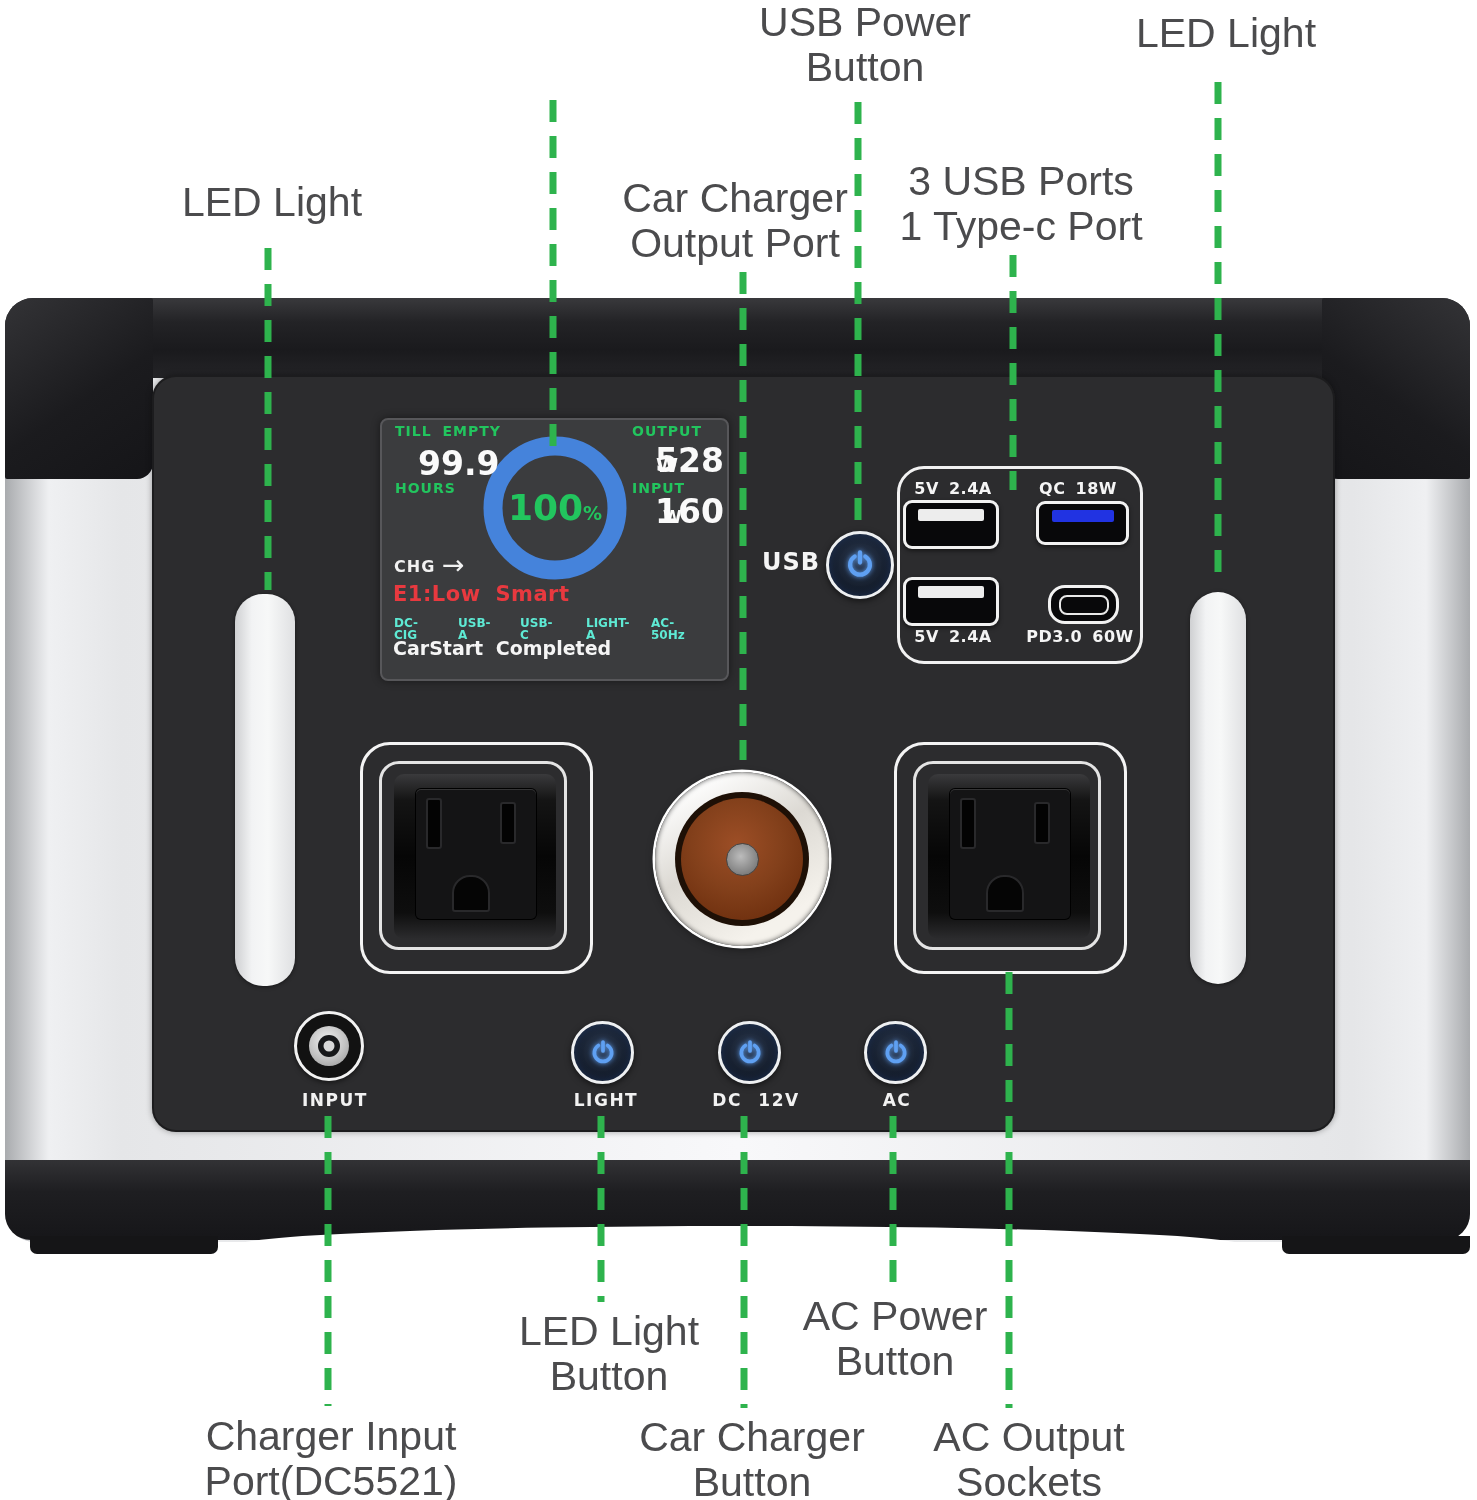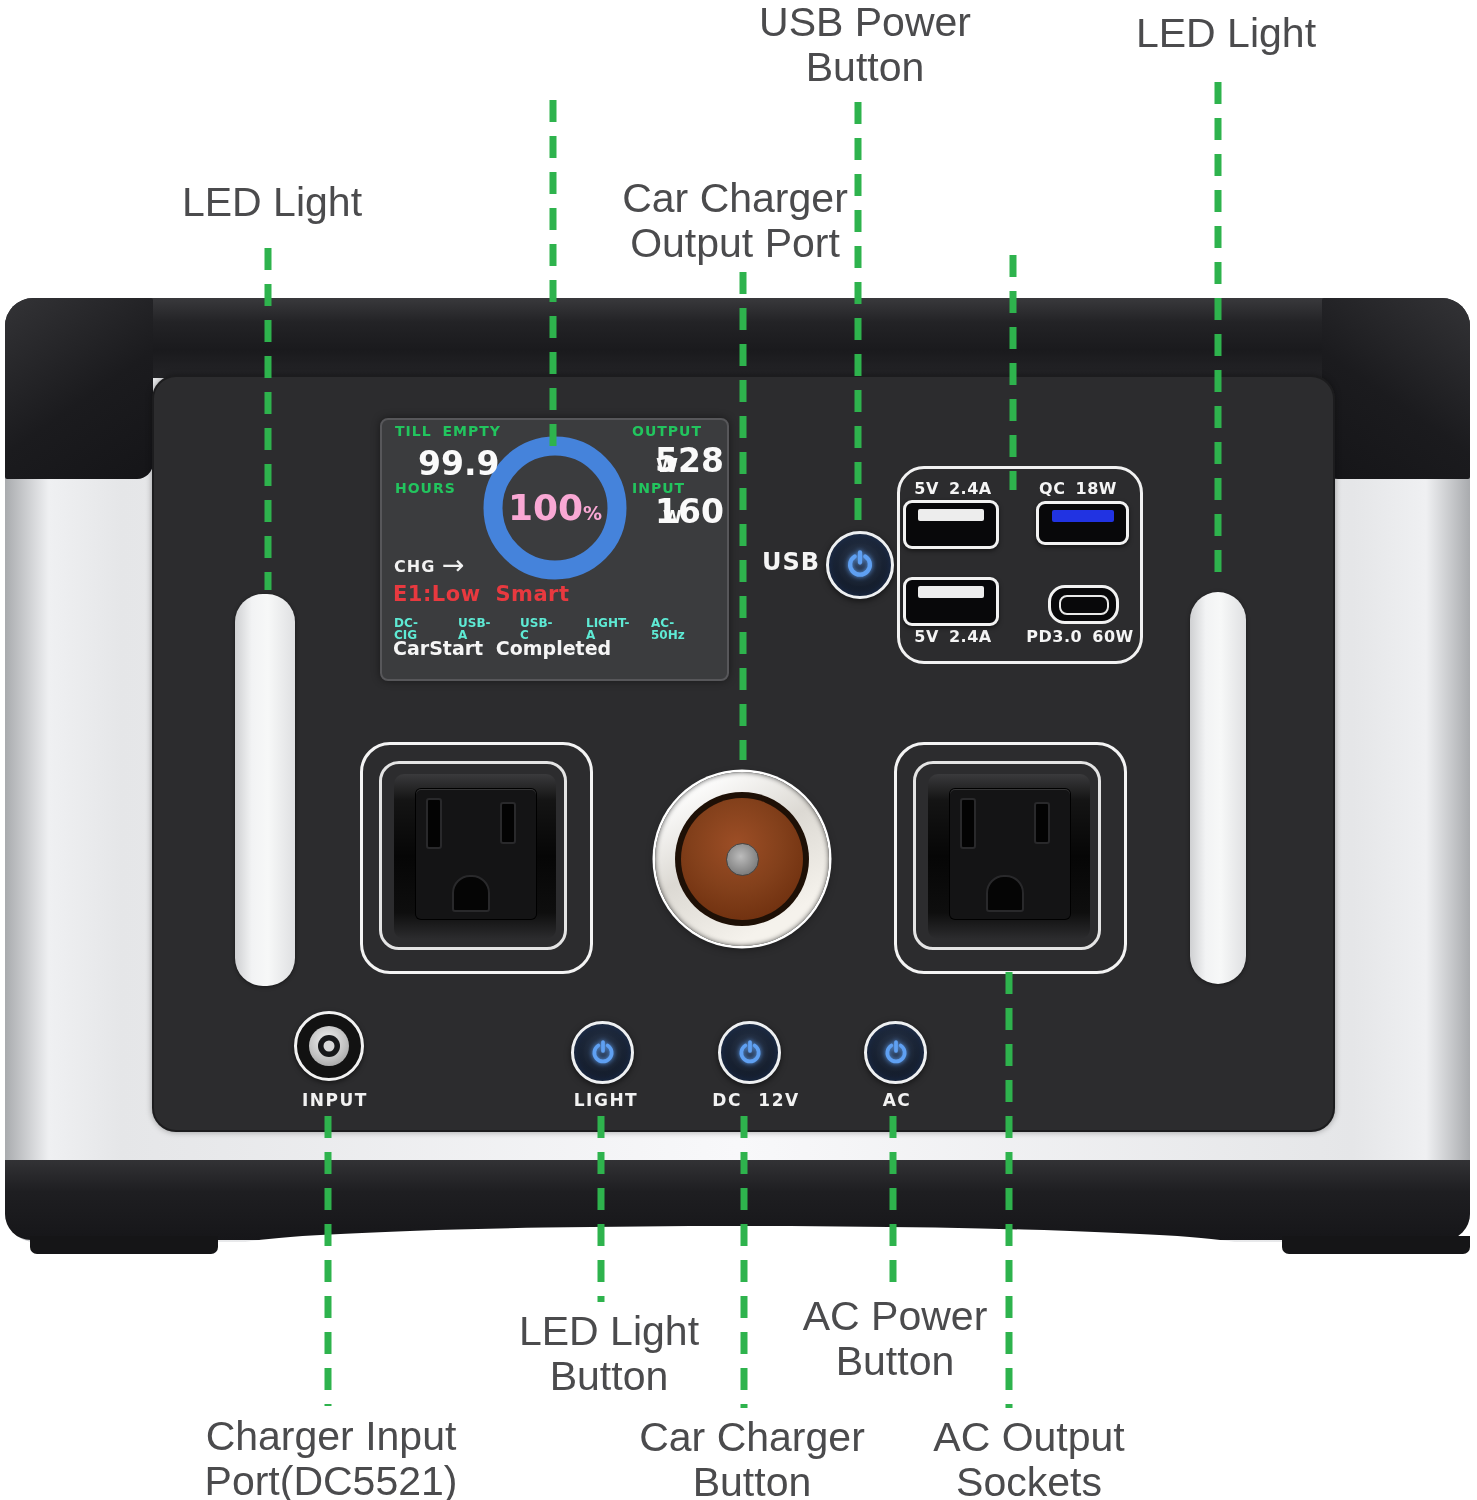--- a/index.html
+++ b/index.html
@@ -32,21 +32,21 @@
   .strip-r{left:1190px;top:592px;width:56px;height:392px;}
 
   
   .display{left:380px;top:418px;width:345px;height:259px;background:#3b3c3e;border:2px solid #57575a;
     border-radius:8px;font-family:"DejaVu Sans",sans-serif;box-shadow:0 0 8px rgba(0,0,0,.45);}
   .display *{position:absolute;}
   .d-lab{font-size:14px;font-weight:bold;color:#22c55e;letter-spacing:1px;word-spacing:5px;line-height:1;}
   .d-big{font-size:33px;font-weight:bold;color:#fafafa;line-height:1;margin-left:24px;}
   .d-big .unit{position:static;font-size:20px;margin-left:1px;}
   .d-big .unit2{position:static;font-size:17px;margin-left:8px;}
-  .d-percent{left:173px;top:88px;transform:translate(-50%,-50%);font-size:36px;font-weight:bold;color:#f9a8d4;line-height:1;}
+  .d-percent{left:173px;top:88px;transform:translate(-50%,-50%);font-size:36px;font-weight:bold;color:#22c55e;line-height:1;}
   .d-percent span{position:static;}
   .d-percent .pct{font-size:19px;}
   .d-chg{font-size:16px;font-weight:bold;color:#f2f2f2;letter-spacing:1px;line-height:1;}
   .d-arrow{font-size:27px;color:#f2f2f2;line-height:1;}
   .d-alert{font-size:21px;font-weight:bold;color:#e8393f;letter-spacing:.5px;word-spacing:7px;line-height:1;}
   .d-status span{position:absolute;top:197px;font-size:12px;font-weight:bold;color:#5eead4;line-height:1;}
   .d-footer{font-size:19px;font-weight:bold;color:#f5f5f5;word-spacing:6px;line-height:1;}
 
   
   .usb-label{left:791px;top:562px;transform:translate(-50%,-50%);font-size:24px;font-weight:bold;
@@ -118,20 +118,24 @@
   <div class="callout" style="left:865px;top:0px">
     <div>USB Power</div>
     <div>Button</div>
   </div>
   <div class="callout" style="left:1226px;top:11px">
     <div>LED Light</div>
   </div>
   <div class="callout" style="left:735px;top:176px">
     <div>Car Charger</div>
     <div>Output Port</div>
+  </div>
+  <div class="callout" style="left:1021px;top:159px">
+    <div>3 USB Ports</div>
+    <div>1 Type-c Port</div>
   </div>
   <div class="callout" style="left:609px;top:1309px">
     <div>LED Light</div>
     <div>Button</div>
   </div>
   <div class="callout" style="left:895px;top:1294px">
     <div>AC Power</div>
     <div>Button</div>
   </div>
   <div class="callout" style="left:331px;top:1414px">

